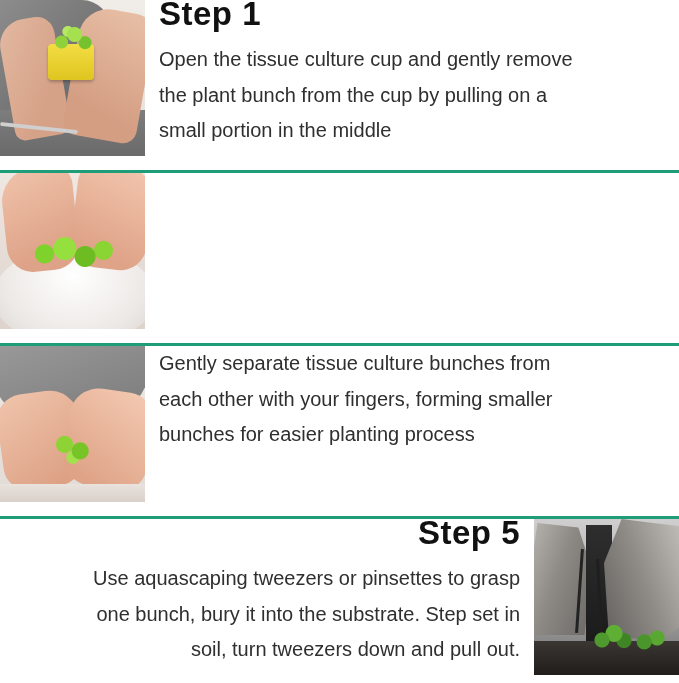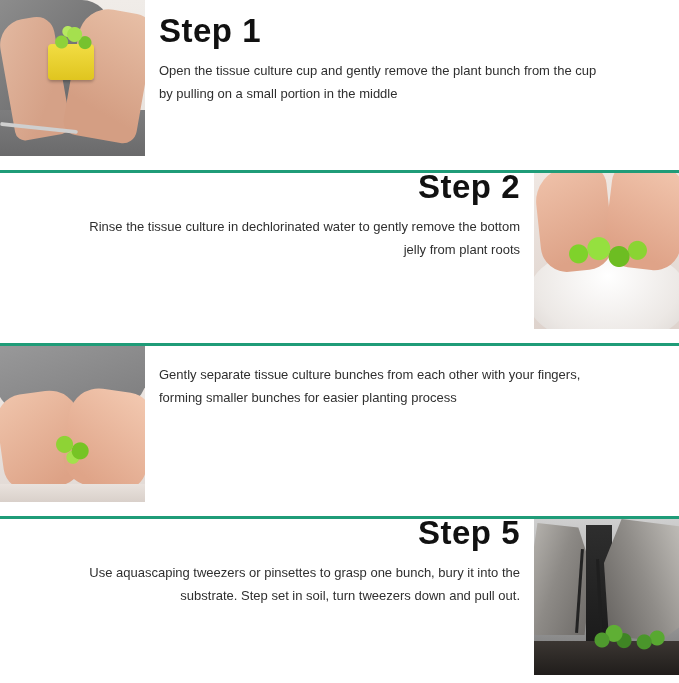--- a/index.html
+++ b/index.html
@@ -36,34 +36,34 @@
   }
   .photo.tall { height: 156px; }
 
   .textcol {
     flex: 1 1 auto;
     padding: 0 14px;
     display: flex;
     flex-direction: column;
     justify-content: flex-start;
   }
-  .textcol.align-left { align-items: flex-start; text-align: left; margin-top: 17px; }
+  .textcol.align-left { align-items: flex-start; text-align: left; }
   .textcol.align-right { align-items: flex-end; text-align: right; }
 
   .step-title {
     font-size: 33px;
     font-weight: bold;
     color: #111111;
     letter-spacing: 0.5px;
     line-height: 1.1;
     margin-top: -4px;
     margin-bottom: 10px;
   }
   .step-body {
-    font-size: 13px;
+    font-size: 20px;
     color: #2f2f2f;
     line-height: 1.78;
     max-width: 440px;
   }
   .step-body.right { text-align: right; }
   .step-body.left { text-align: left; }
 
   .divider {
     width: 679px;
     height: 3px;
@@ -227,24 +227,20 @@
     </div>
     <div class="textcol align-left">
       <div class="step-title">Step 1</div>
       <div class="step-body left">Open the tissue culture cup and gently remove the plant bunch from the cup by pulling on a small portion in the middle</div>
     </div>
   </div>
 
   <div class="divider"></div>
 
   <div class="step img-right">
-    <div class="textcol align-right">
-      <div class="step-title">Step 2</div>
-      <div class="step-body right">Rinse the tissue culture in dechlorinated water to gently remove the bottom jelly from plant roots</div>
-    </div>
     <div class="photo">
       <div class="ph p2-bg"></div>
       <div class="ph p2-bowl"></div>
       <div class="ph p2-handL"></div>
       <div class="ph p2-handR"></div>
       <div class="ph p2-plant"></div>
     </div>
   </div>
 
   <div class="divider"></div>

